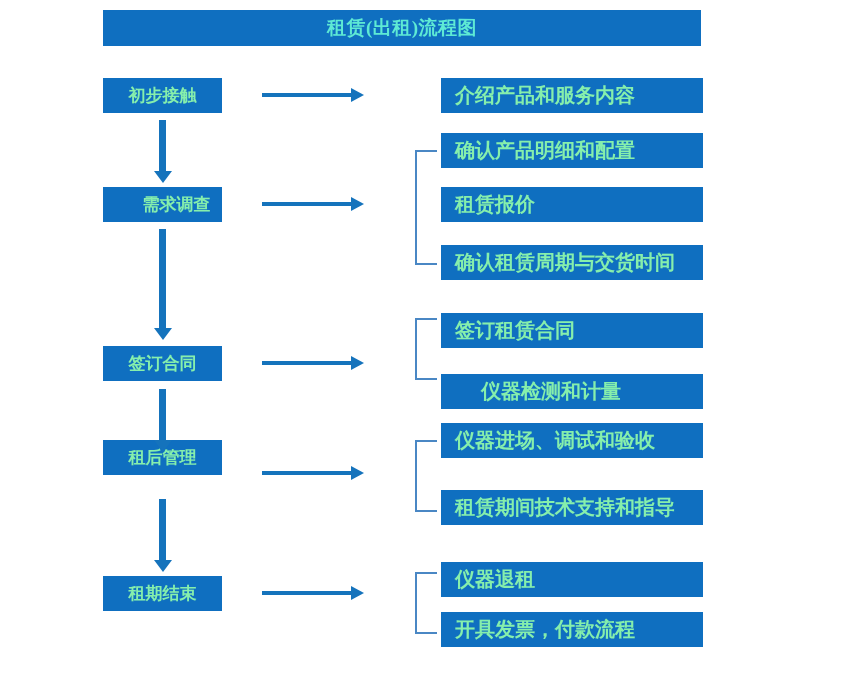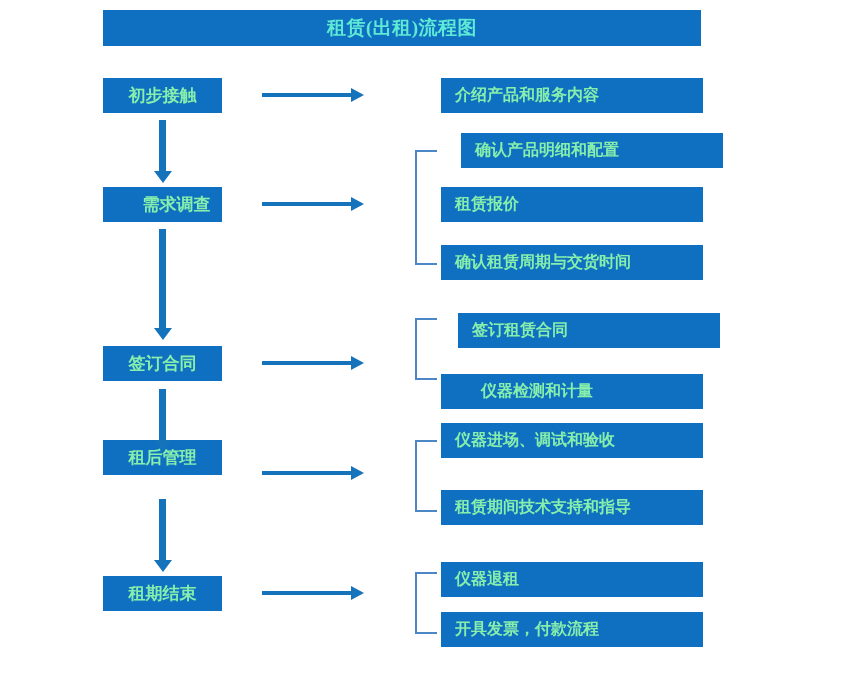--- a/index.html
+++ b/index.html
@@ -48,21 +48,21 @@
     height: 35px;
     justify-content: center;
     font-size: 17px;
   }
   .detail-box {
     left: 441px;
     width: 262px;
     height: 35px;
     justify-content: flex-start;
     padding-left: 14px;
-    font-size: 16px;
+    font-size: 20px;
   }
   .v-arrow {
     position: absolute;
     left: 159px;
     width: 7px;
     background: #1573bc;
   }
   .v-arrow::after {
     content: "";
     position: absolute;
@@ -131,27 +131,27 @@
   <div class="h-arrow" style="top:471px;"></div>
   <div class="h-arrow" style="top:591px;"></div>
 
   <div class="group-bracket" style="top:150px;height:115px;"></div>
   <div class="group-bracket" style="top:318px;height:62px;"></div>
   <div class="group-bracket" style="top:440px;height:72px;"></div>
   <div class="group-bracket" style="top:572px;height:62px;"></div>
 
   <div class="node-box detail-box" style="top:78px;">介绍产品和服务内容</div>
 
-  <div class="node-box detail-box" style="top:133px;margin-left:20px;">确认产品明细和配置</div>
+  <div class="node-box detail-box" style="top:133px;">确认产品明细和配置</div>
 
   <div class="node-box detail-box" style="top:187px;">租赁报价</div>
 
   <div class="node-box detail-box" style="top:245px;">确认租赁周期与交货时间</div>
 
-  <div class="node-box detail-box" style="top:313px;margin-left:17px;">签订租赁合同</div>
+  <div class="node-box detail-box" style="top:313px;">签订租赁合同</div>
 
   <div class="node-box detail-box" style="top:374px;padding-left:40px;">仪器检测和计量</div>
 
   <div class="node-box detail-box" style="top:423px;">仪器进场、调试和验收</div>
 
   <div class="node-box detail-box" style="top:490px;">租赁期间技术支持和指导</div>
 
   <div class="node-box detail-box" style="top:562px;">仪器退租</div>
 
   <div class="node-box detail-box" style="top:612px;">开具发票，付款流程</div>

